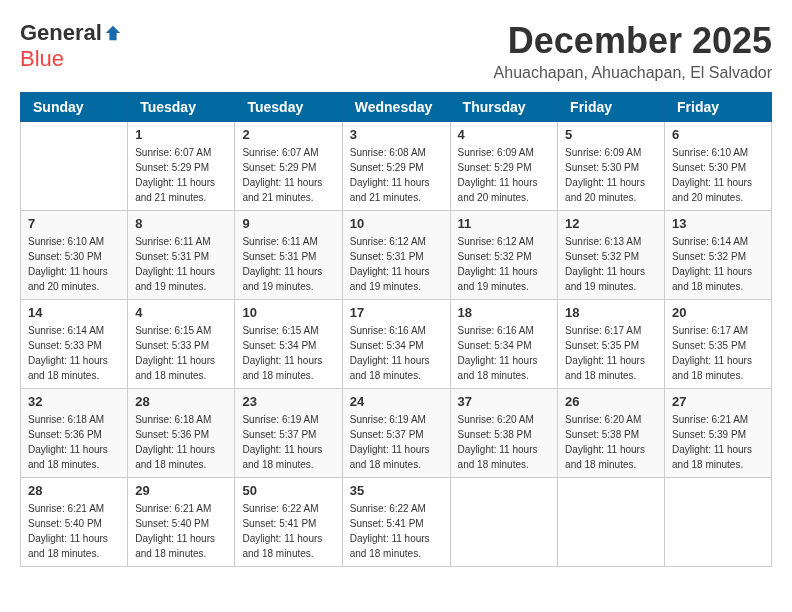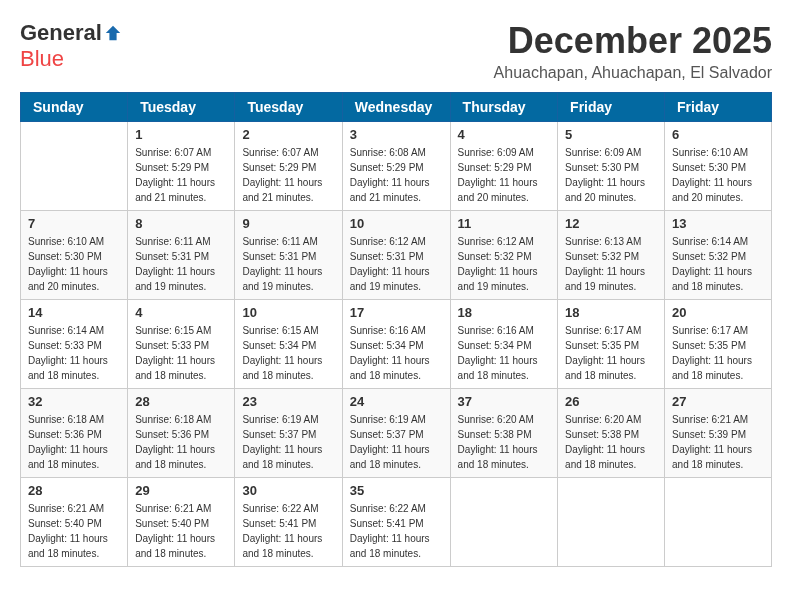--- a/index.html
+++ b/index.html
@@ -246,21 +246,21 @@
       <tr>
         <td>
           <span class="day-number">28</span>
           <div class="day-info">Sunrise: 6:21 AM<br>Sunset: 5:40 PM<br>Daylight: 11 hours and 18 minutes.</div>
         </td>
         <td>
           <span class="day-number">29</span>
           <div class="day-info">Sunrise: 6:21 AM<br>Sunset: 5:40 PM<br>Daylight: 11 hours and 18 minutes.</div>
         </td>
         <td>
-          <span class="day-number">30</span>
+          <span class="day-number">50</span>
           <div class="day-info">Sunrise: 6:22 AM<br>Sunset: 5:41 PM<br>Daylight: 11 hours and 18 minutes.</div>
         </td>
         <td>
           <span class="day-number">35</span>
           <div class="day-info">Sunrise: 6:22 AM<br>Sunset: 5:41 PM<br>Daylight: 11 hours and 18 minutes.</div>
         </td>
         <td class="empty-cell"></td>
         <td class="empty-cell"></td>
         <td class="empty-cell"></td>
       </tr>

